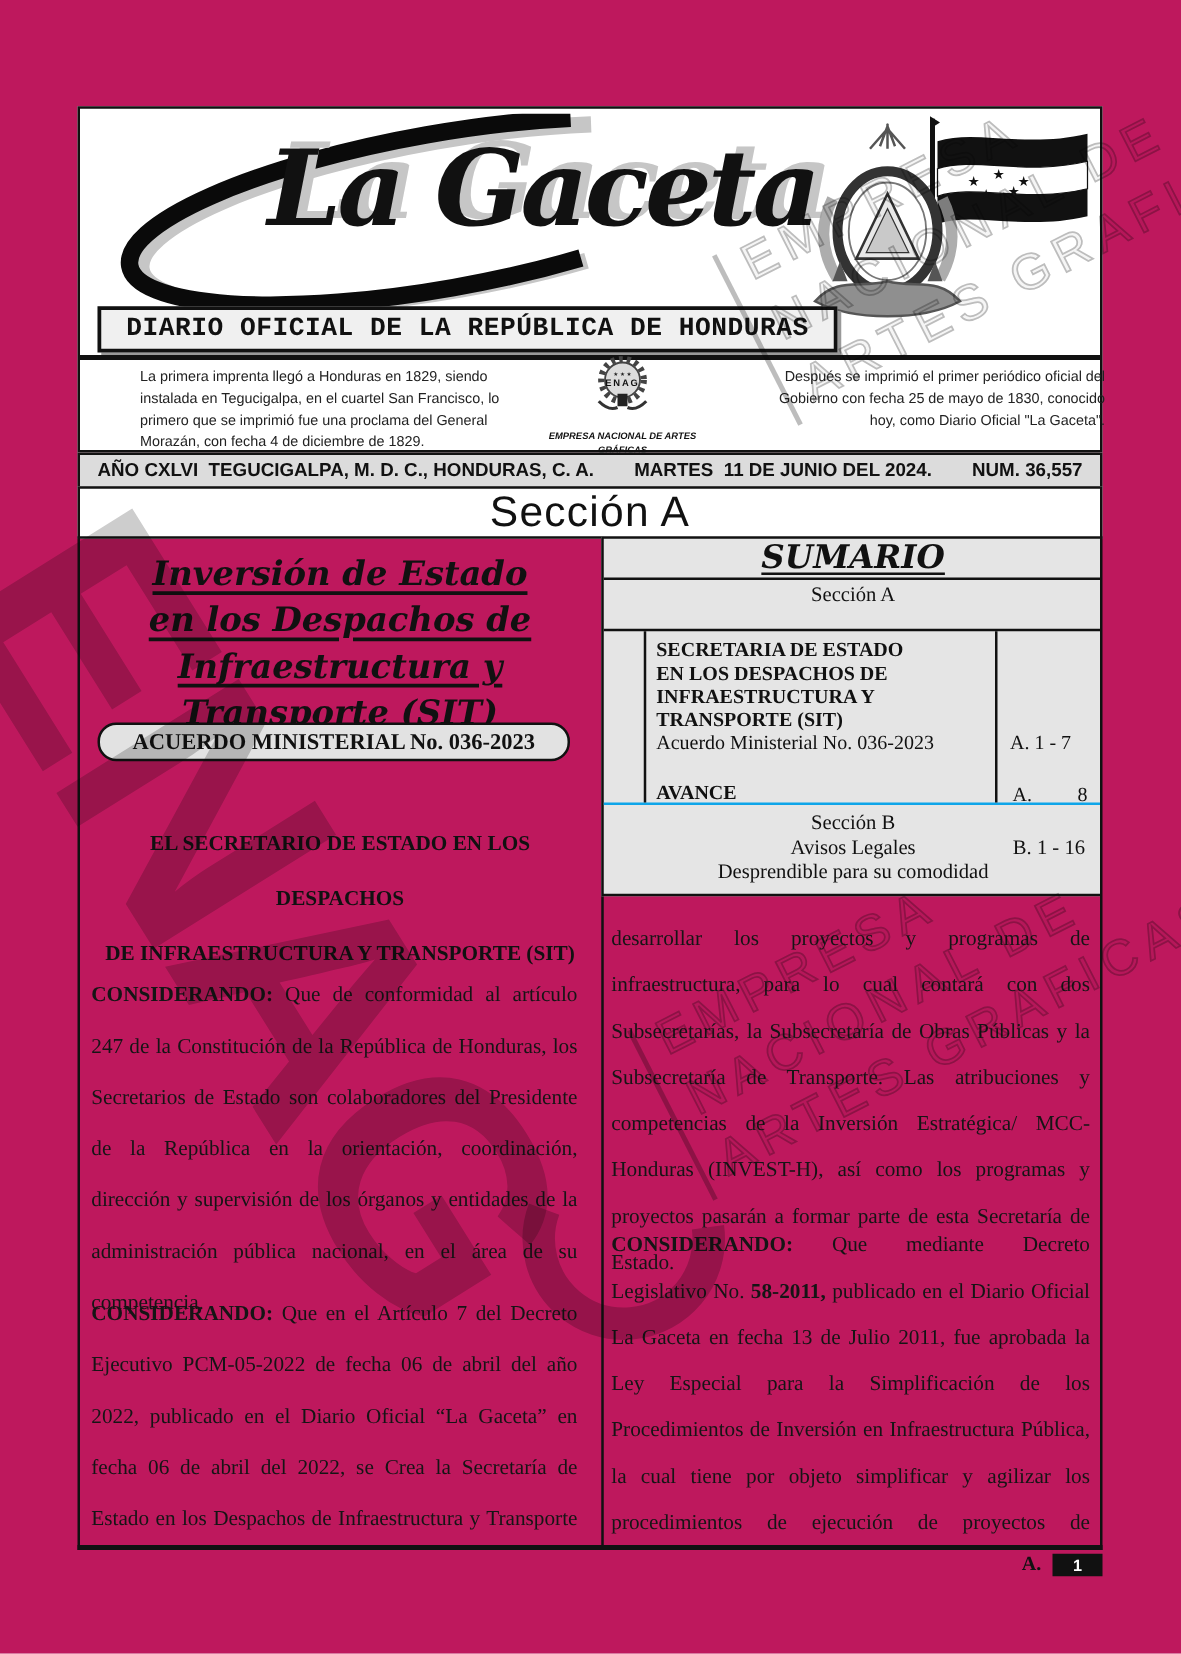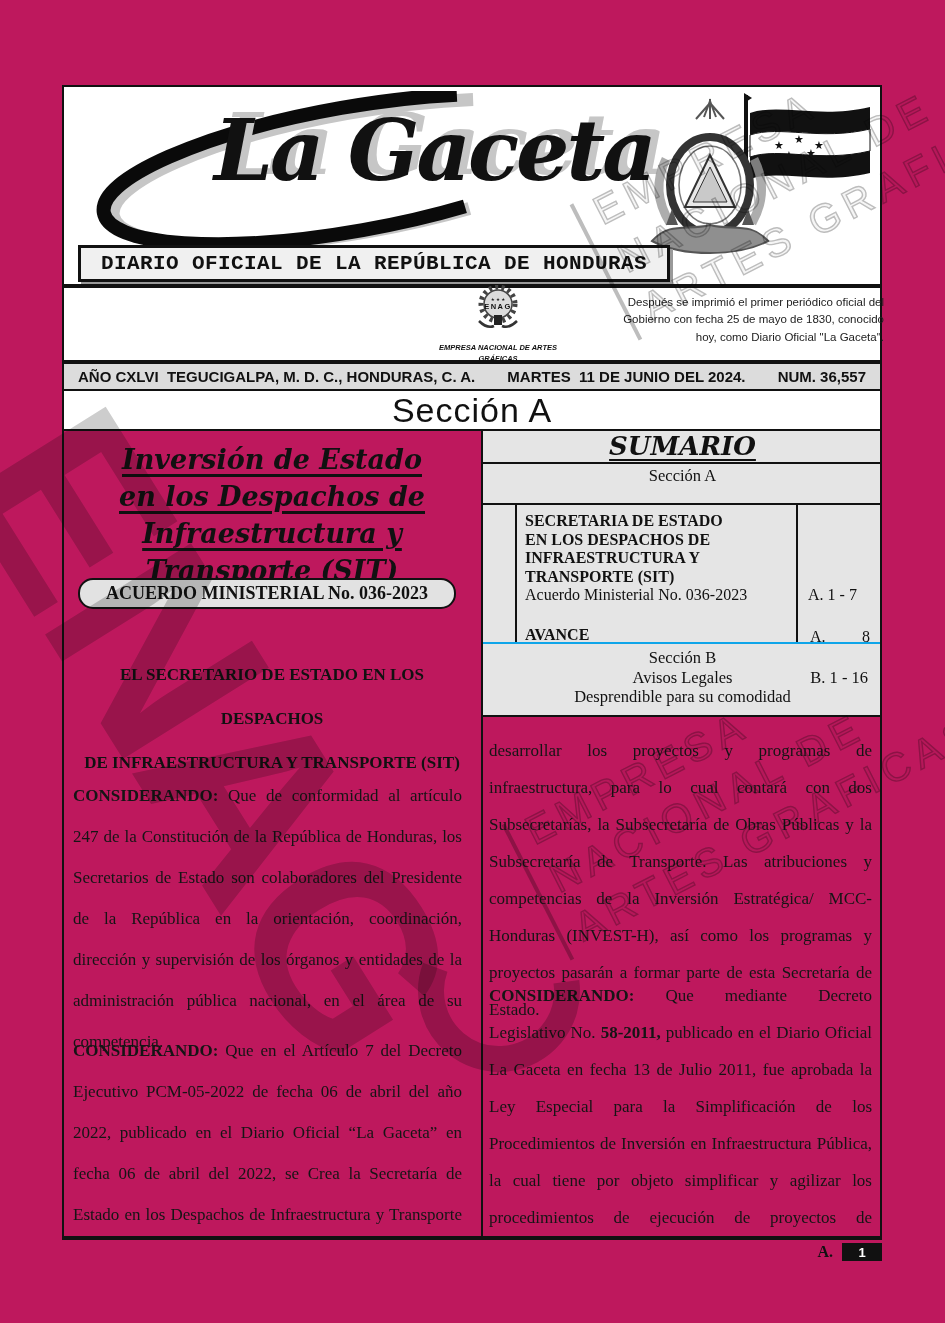--- a/index.html
+++ b/index.html
@@ -127,20 +127,21 @@
         <polygon points="120,136 126,120 132,136" fill="#555"></polygon>
         <path d="M30 152 C48 132 66 142 88 136 C110 142 128 132 146 152 C116 168 60 168 30 152 Z" fill="#8f8f8f" stroke="#555" stroke-width="2"></path>
       </g>
     </svg>
 
     <div class="subtitle-box">
       <span>DIARIO OFICIAL DE LA REPÚBLICA DE HONDURAS</span>
     </div>
     <div class="header-rule"></div>
 
+    <div class="note note-left">La primera imprenta llegó a Honduras en 1829, siendo instalada en Tegucigalpa, en el cuartel San Francisco, lo primero que se imprimió fue una proclama del General Morazán, con fecha 4 de diciembre de 1829.</div>
 
     <div class="seal">
       <svg width="54" height="54" viewBox="0 0 54 54">
         <circle cx="27" cy="19" r="17" fill="none" stroke="#444" stroke-width="5" stroke-dasharray="3 3.4"></circle>
         <circle cx="27" cy="19" r="14" fill="#dcdcdc" stroke="#444" stroke-width="1.5"></circle>
         <text x="27" y="16" text-anchor="middle" font-family="Liberation Sans, sans-serif" font-size="4.5" fill="#222">★ ★ ★</text>
         <text x="27" y="24" text-anchor="middle" font-family="Liberation Sans, sans-serif" font-weight="bold" font-size="7.5" letter-spacing="1.5" fill="#111">ENAG</text>
         <rect x="23" y="30" width="8" height="10" fill="#222"></rect>
         <path d="M8 36 Q16 44 23 41" stroke="#333" stroke-width="2.5" fill="none"></path>
         <path d="M46 36 Q38 44 31 41" stroke="#333" stroke-width="2.5" fill="none"></path>

